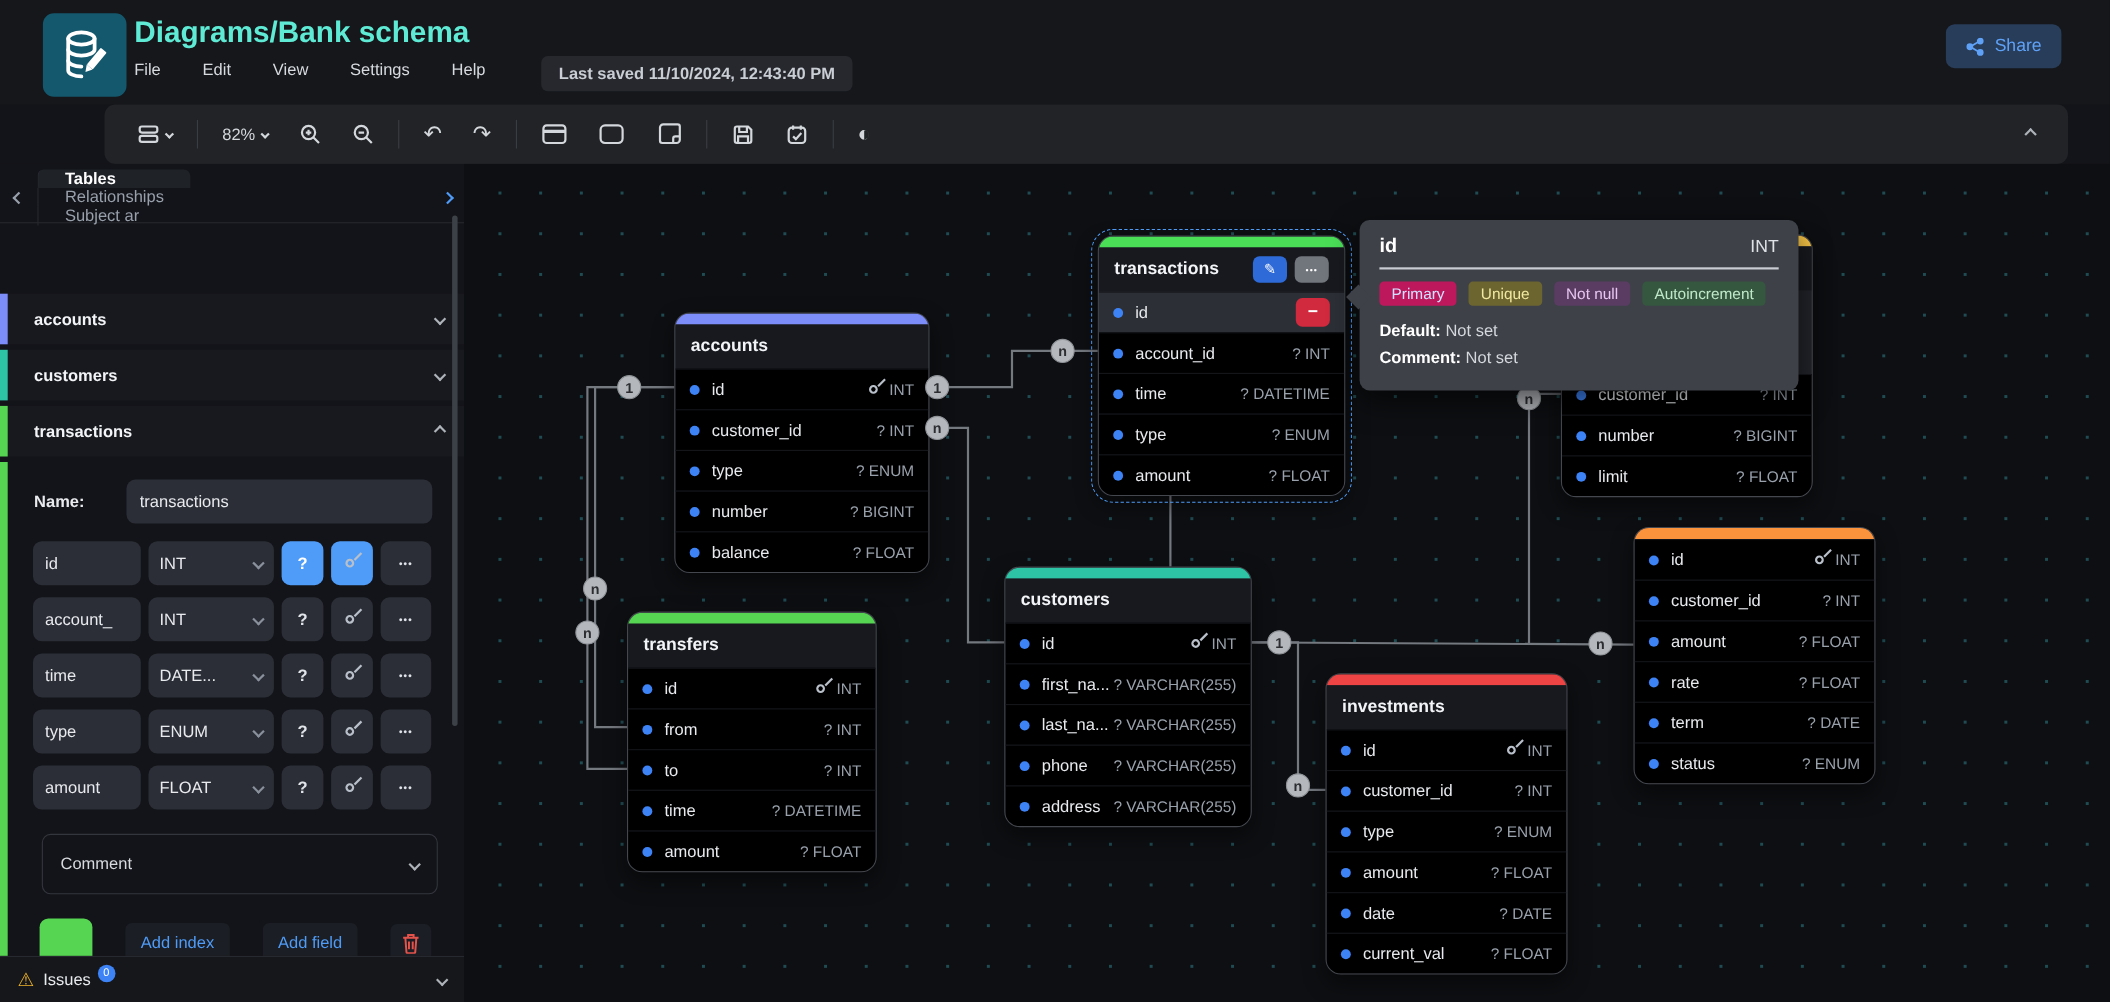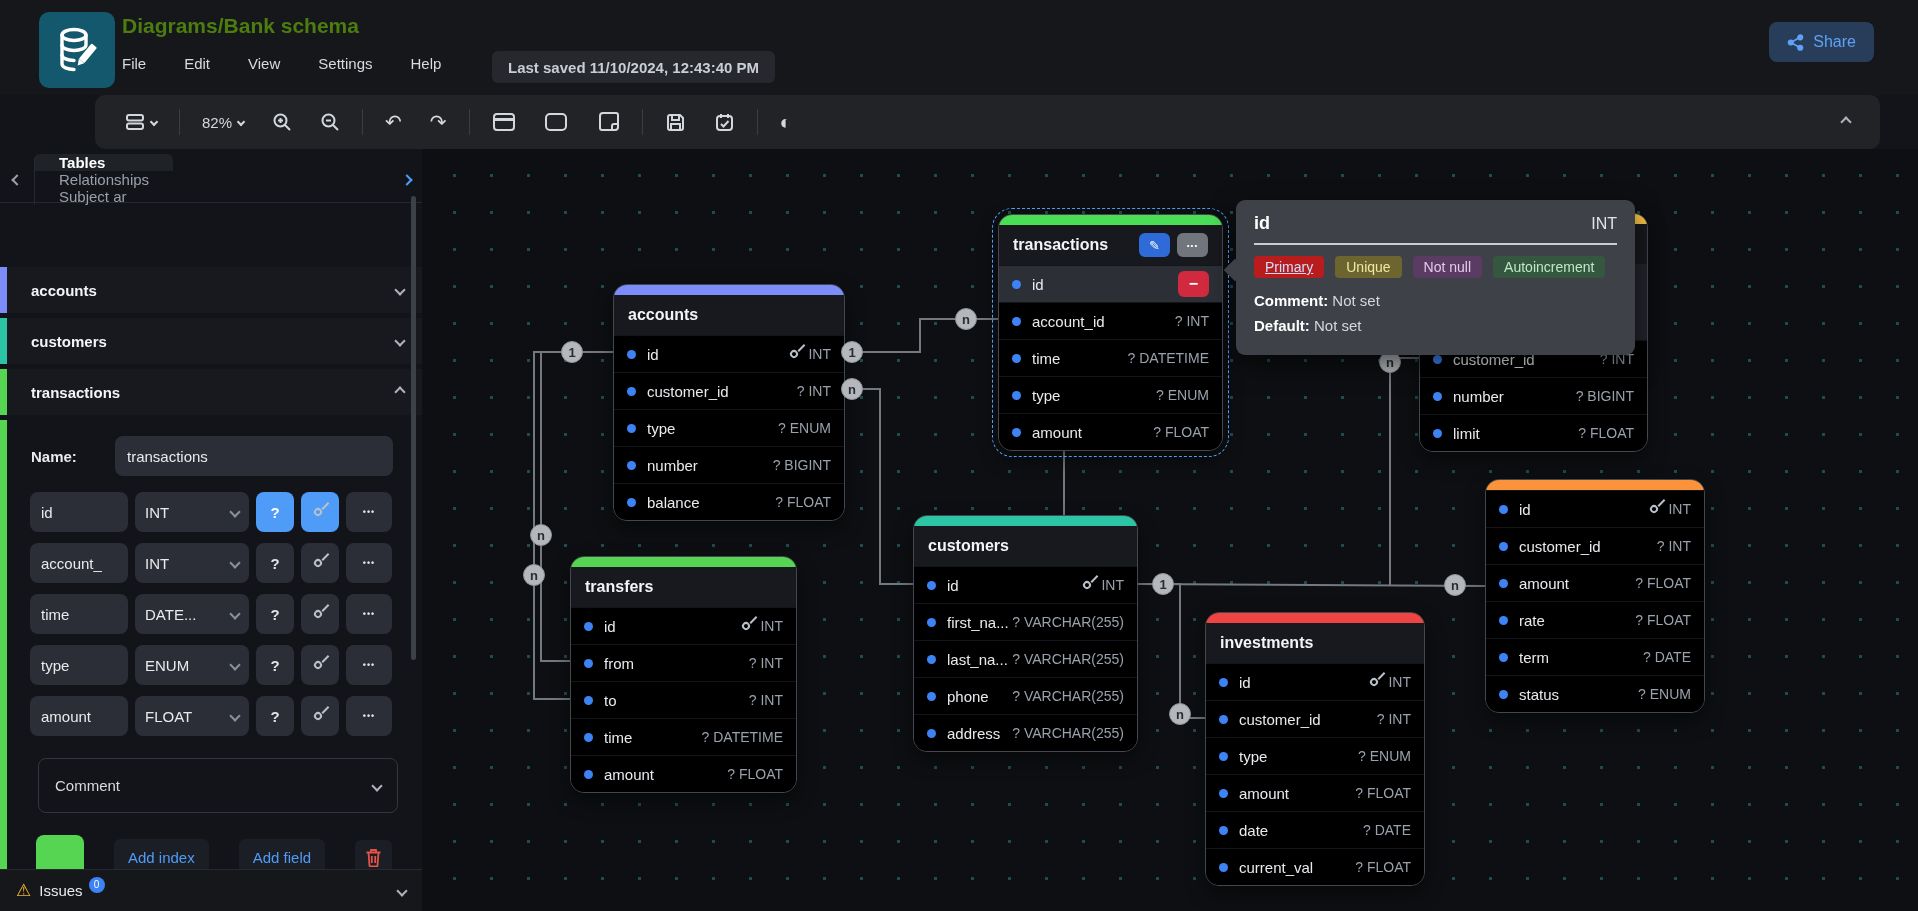--- a/index.html
+++ b/index.html
@@ -7,21 +7,21 @@
   button{cursor:pointer}
   .chev{display:inline-block;width:8px;height:8px;border-right:2px solid currentColor;border-bottom:2px solid currentColor;transform:rotate(45deg)}
   .chev.up{transform:rotate(-135deg)}
   .chev.left{transform:rotate(135deg)}
   .chev.right{transform:rotate(-45deg)}
   svg{display:block}
 
   
   #header{position:absolute;left:0;top:0;width:1918px;height:95px;background:#15171b}
   #logo{position:absolute;left:39px;top:12px;width:76px;height:76px;border-radius:10px;background:#14586d;display:flex;align-items:center;justify-content:center}
-  #title{position:absolute;left:122px;top:14px;font-size:21px;font-weight:bold;color:#4d7c0f}
+  #title{position:absolute;left:122px;top:14px;font-size:27px;font-weight:bold;color:#5eead4}
   #menubar{position:absolute;left:122px;top:55px;display:flex;gap:38px}
   #menubar .menu{font-size:15px;color:#d7dadf;cursor:pointer}
   #lastsaved{position:absolute;left:492px;top:51px;height:32px;background:#26282e;border-radius:6px;display:flex;align-items:center;padding:0 16px;font-size:15px;font-weight:bold;color:#c9cdd4}
   #share{position:absolute;right:44px;top:22px;height:40px;background:#283d59;border:none;border-radius:8px;display:flex;align-items:center;gap:9px;padding:0 18px;font-size:16px;color:#5ea1f7}
 
   
   #toolbar{position:absolute;left:95px;top:95px;width:1785px;height:54px;background:#212327;border-radius:10px;display:flex;align-items:center;padding:0 24px;gap:16px;color:#d4d7db}
   .tb-btn{display:flex;align-items:center;gap:6px;background:none;border:none;color:#d4d7db;font-size:15px;padding:4px 6px}
   .tb-div{width:1px;height:26px;background:#3a3d43}
   .glyph{font-size:20px;line-height:1}
@@ -833,28 +833,28 @@
 
   <div id="popover">
     <div class="arrow"></div>
     <div id="pop-title-row">
       <span id="pop-title">id</span>
       <span id="pop-type">INT</span>
     </div>
     <div id="pop-div"></div>
     <div id="pop-badges">
         <div style="display: contents;">
-      <span class="pbadge" style="background: #b91c1c; color: rgb(207, 224, 255); text-decoration: underline;">Primary</span>
+      <span class="pbadge" style="background: #be185d; color: rgb(207, 224, 255);">Primary</span>
     </div>
         <div style="display: contents;">
       <span class="pbadge" style="background: rgb(109, 101, 48); color: rgb(239, 232, 160);">Unique</span>
     </div>
         <div style="display: contents;">
       <span class="pbadge" style="background: rgb(90, 60, 99); color: rgb(231, 198, 239);">Not null</span>
     </div>
         <div style="display: contents;">
       <span class="pbadge" style="background: rgb(53, 87, 63); color: rgb(191, 232, 200);">Autoincrement</span>
     </div>
       </div>
+    <div class="popline"><b>Default:</b> <span>Not set</span></div>
     <div class="popline"><b>Comment:</b> <span>Not set</span></div>
-    <div class="popline"><b>Default:</b> <span>Not set</span></div>
   </div>
 </div>
 
 </body></html>

